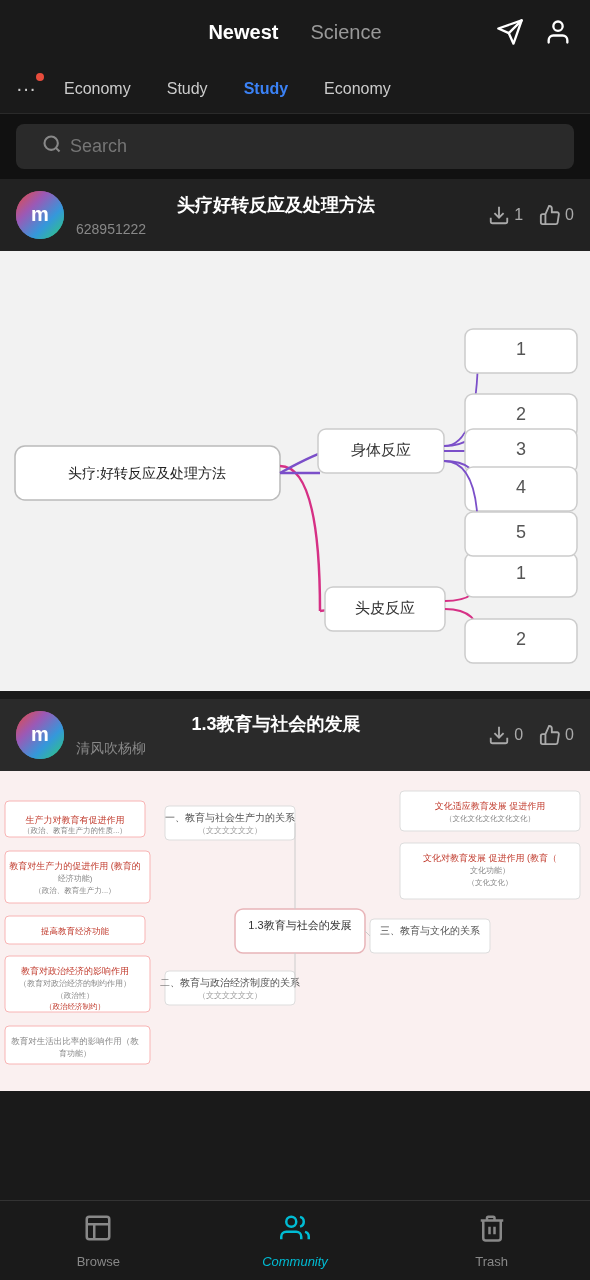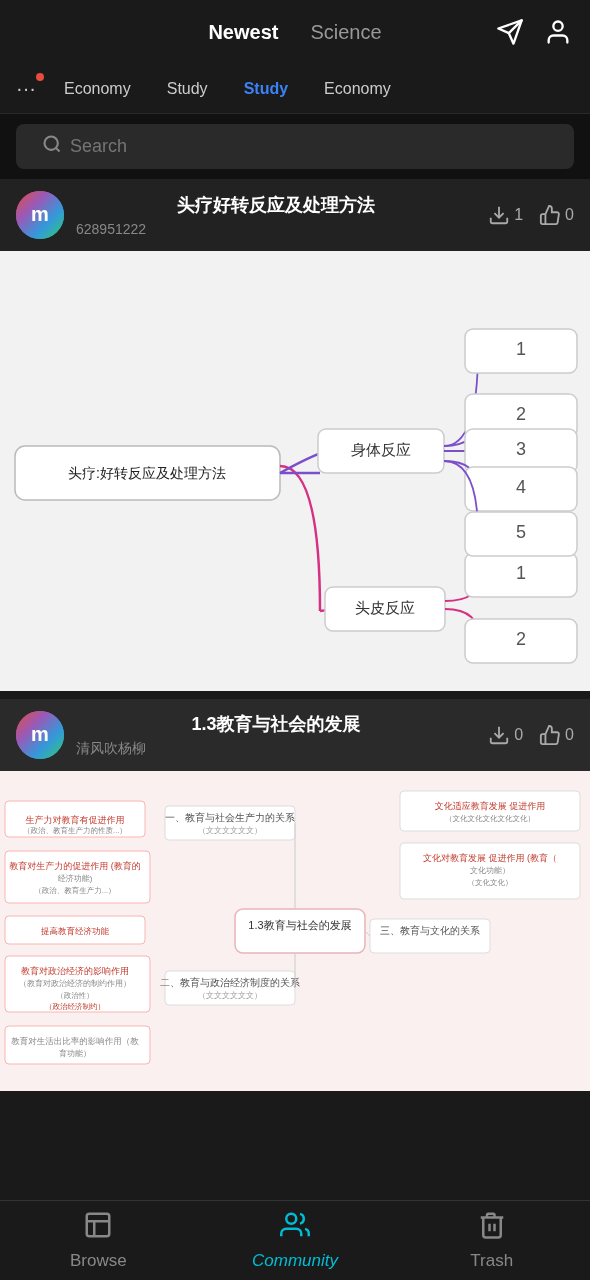--- a/index.html
+++ b/index.html
@@ -215,21 +215,21 @@
     }
     .nav-item {
       display: flex;
       flex-direction: column;
       align-items: center;
       gap: 4px;
       cursor: pointer;
       flex: 1;
     }
     .nav-item-label {
-      font-size: 17px;
+      font-size: 13px;
       color: #888;
     }
     .nav-item.active .nav-item-label {
       color: #00bcd4;
     }
     .nav-icon {
       font-size: 28px;
       color: #888;
     }
     .nav-item.active .nav-icon {

